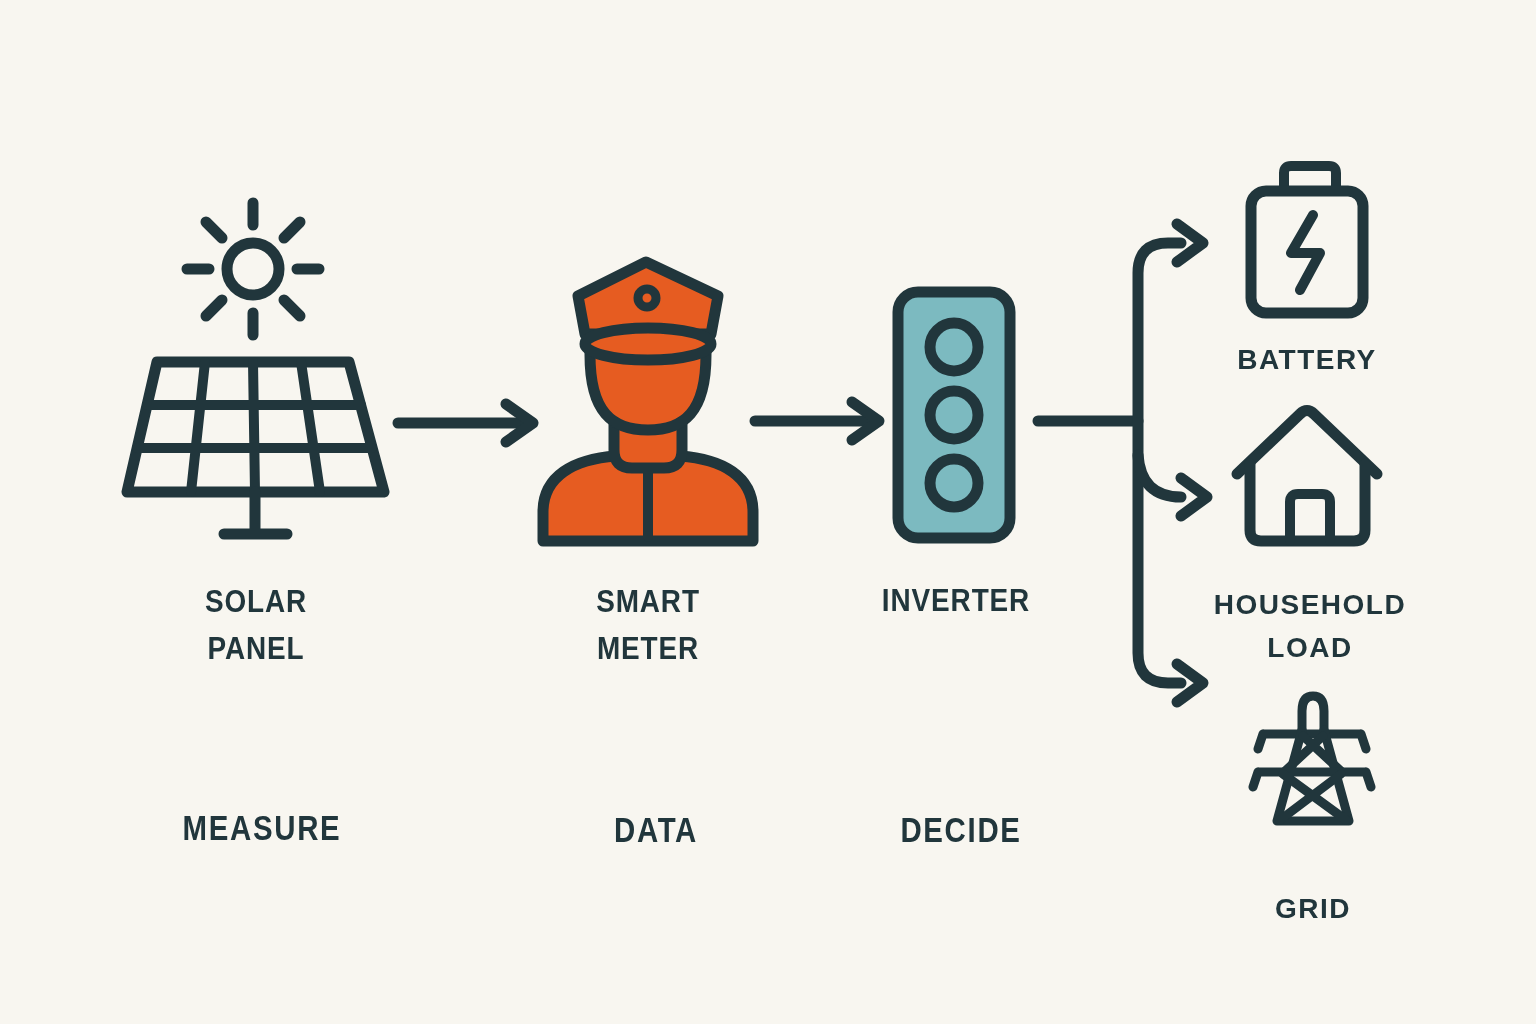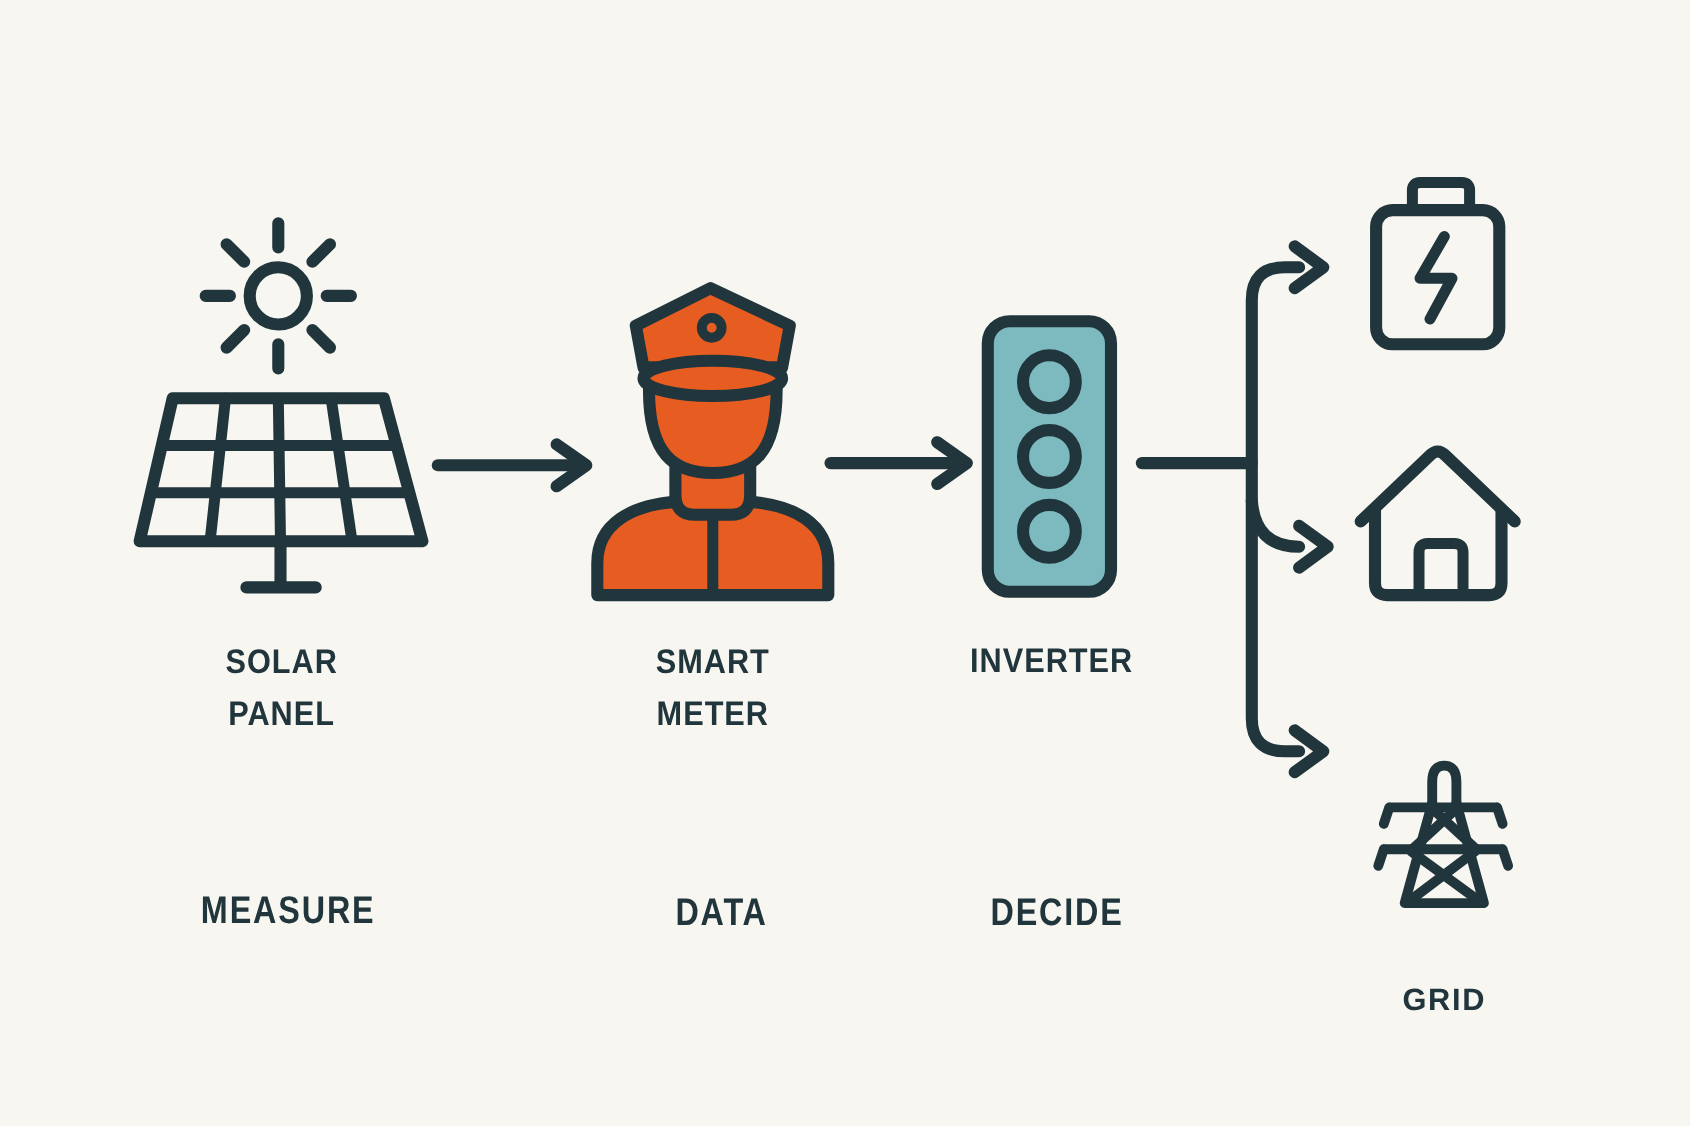--- a/index.html
+++ b/index.html
@@ -100,19 +100,21 @@
       <path class="stroke" stroke-width="9" d="M 1303 736 L 1342 772 M 1323 736 L 1284 772"></path>
       <path class="stroke" stroke-width="9" d="M 1258 772 L 1366 772 M 1258 772 L 1253 787 M 1366 772 L 1371 787"></path>
       <path class="stroke" stroke-width="9" d="M 1283 774 L 1346 820 M 1341 774 L 1280 820"></path>
     </g>
   </svg>
 
   <div class="label node-label" style="left:161px;top:578px;width:190px;">SOLAR PANEL</div>
   <div class="label node-label" style="left:553px;top:578px;width:190px;">SMART METER</div>
   <div class="label node-label" style="left:806px;top:577px;width:300px;">INVERTER</div>
 
+  <div class="label out-label" style="left:1157px;top:338px;width:300px;">BATTERY</div>
+  <div class="label out-label" style="left:1195px;top:583px;width:230px;">HOUSEHOLD LOAD</div>
   <div class="label out-label" style="left:1213px;top:855px;width:200px;margin-top:32px;">GRID</div>
 
   <div class="label stage-label" style="left:112px;top:808px;width:300px;">MEASURE</div>
   <div class="label stage-label" style="left:506px;top:810px;width:300px;">DATA</div>
   <div class="label stage-label" style="left:811px;top:810px;width:300px;">DECIDE</div>
 
 </div>
 
 </body></html>

